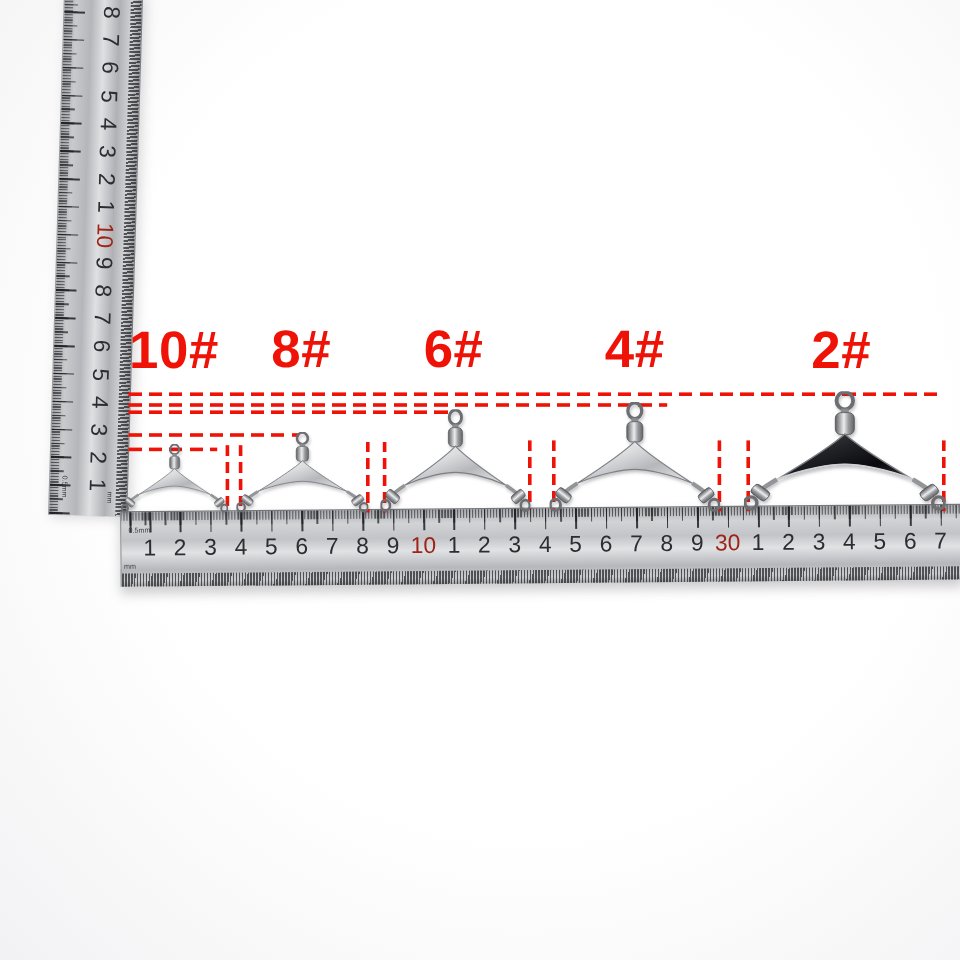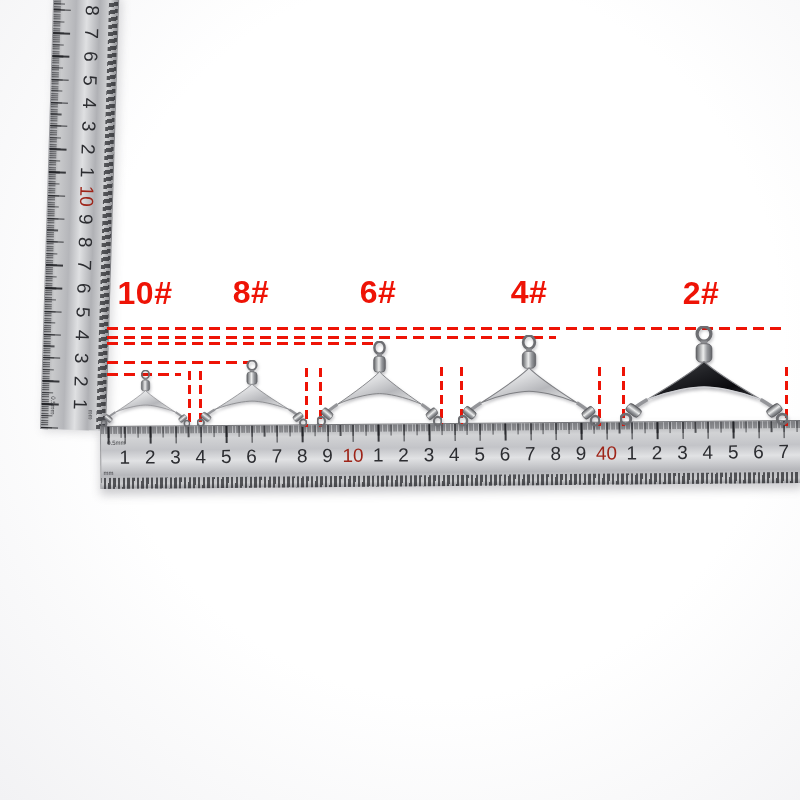--- a/index.html
+++ b/index.html
@@ -9,21 +9,21 @@
     background:radial-gradient(ellipse at 55% 42%, #ffffff 55%, #f2f2f4 100%);
     font-family:"Liberation Sans", sans-serif;
   }
   
   .guide-h{position:absolute;height:3px;z-index:2;
     background:repeating-linear-gradient(90deg,var(--red) 0 11px,transparent 11px 17px);}
   .guide-v{position:absolute;width:3px;z-index:2;
     background:repeating-linear-gradient(180deg,var(--red) 0 9px,transparent 9px 14px);}
   
   .size-label{position:absolute;z-index:5;transform:translate(-50%,-50%);
-    font-size:32px;font-weight:700;letter-spacing:.5px;color:var(--red);}
+    font-size:44px;font-weight:700;letter-spacing:.5px;color:var(--red);}
   
   .v-ruler{position:absolute;left:40px;top:-6px;width:64px;height:435px;z-index:1;
     transform:rotate(1.75deg);transform-origin:0 100%;
     background:linear-gradient(90deg,#9fa0a4,#c9cacc 15%,#b5b6ba 35%,#dfe0e2 52%,#b0b1b5 72%,#d2d3d5 88%,#939498);
     border-right:1px solid #7b7c80;border-left:1px solid #9a9b9f;
     box-shadow:3px 2px 10px rgba(90,90,100,.22);}
   .h-ruler{position:absolute;left:100px;top:426px;width:701px;height:62px;z-index:1;
     transform:rotate(-0.5deg);transform-origin:0 0;
     background:linear-gradient(180deg,#aaabaf,#d2d3d5 18%,#c3c4c8 38%,#e1e2e4 55%,#b6b7bb 78%,#cbccce 92%,#9fa0a4);
     border-top:1px solid #75767a;border-left:1px solid #8a8b8f;
@@ -122,21 +122,21 @@
       <span class="hr-num num-red" style="left: 251.65px;">10</span>
       <span class="hr-num" style="left: 277px;">1</span>
       <span class="hr-num" style="left: 302.35px;">2</span>
       <span class="hr-num" style="left: 327.7px;">3</span>
       <span class="hr-num" style="left: 353.05px;">4</span>
       <span class="hr-num" style="left: 378.4px;">5</span>
       <span class="hr-num" style="left: 403.75px;">6</span>
       <span class="hr-num" style="left: 429.1px;">7</span>
       <span class="hr-num" style="left: 454.45px;">8</span>
       <span class="hr-num" style="left: 479.8px;">9</span>
-      <span class="hr-num num-red" style="left: 505.15px;">40</span>
+      <span class="hr-num num-red" style="left: 505.15px;">30</span>
       <span class="hr-num" style="left: 530.5px;">1</span>
       <span class="hr-num" style="left: 555.85px;">2</span>
       <span class="hr-num" style="left: 581.2px;">3</span>
       <span class="hr-num" style="left: 606.55px;">4</span>
       <span class="hr-num" style="left: 631.9px;">5</span>
       <span class="hr-num" style="left: 657.25px;">6</span>
       <span class="hr-num" style="left: 682.6px;">7</span>
       <span class="ruler-microlabel" style="left: 6px; top: 13px;">0.5mm</span>
       <span class="ruler-microlabel" style="left: 2px; top: 43px;">mm</span>
     </div>

